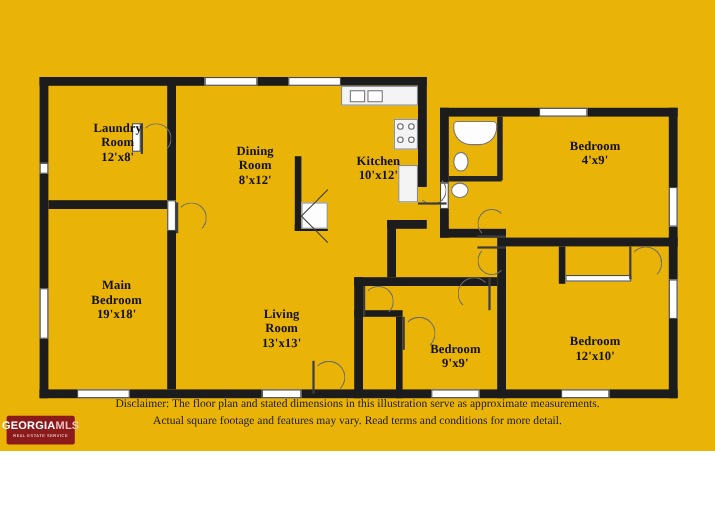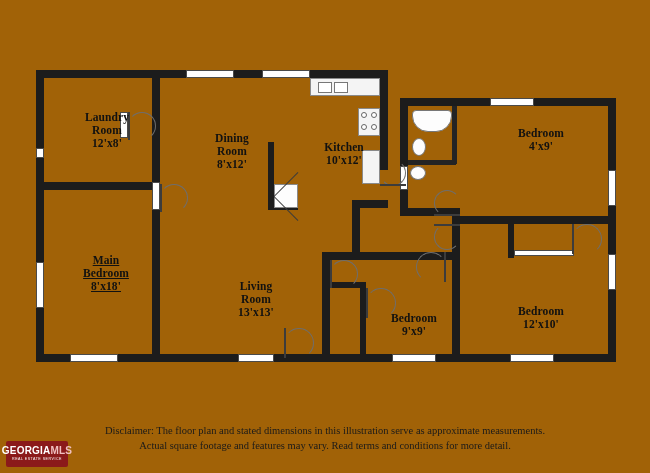--- a/index.html
+++ b/index.html
@@ -6,22 +6,22 @@
     margin: 0;
     padding: 0;
     background: #ffffff;
   }
   body {
     font-family: "Liberation Sans", sans-serif;
   }
   #page {
     position: relative;
     width: 650px;
-    height: 473px;
-    background: #a16207;
+    height: 410px;
+    background: #eab308;
     overflow: hidden;
   }
   
   .wall {
     position: absolute;
     background: #1c1c1c;
   }
   
   .wall-thin {
     position: absolute;
@@ -246,24 +246,24 @@
   <div class="room-label" style="left:298px; top:128px; width:92px;">
     <span>Kitchen</span>
     <span class="dim">10'x12'</span>
   </div>
 
   <div class="room-label" style="left:495px; top:114px; width:92px;">
     <span>Bedroom</span>
     <span class="dim">4'x9'</span>
   </div>
 
-  <div class="room-label" style="left:60px; top:241px; width:92px;text-decoration:underline;">
+  <div class="room-label" style="left:60px; top:241px; width:92px;">
     <span>Main
 Bedroom</span>
-    <span class="dim">8'x18'</span>
+    <span class="dim">19'x18'</span>
   </div>
 
   <div class="room-label" style="left:210px; top:267px; width:92px;">
     <span>Living
 Room</span>
     <span class="dim">13'x13'</span>
   </div>
 
   <div class="room-label" style="left:368px; top:299px; width:92px;">
     <span>Bedroom</span>

